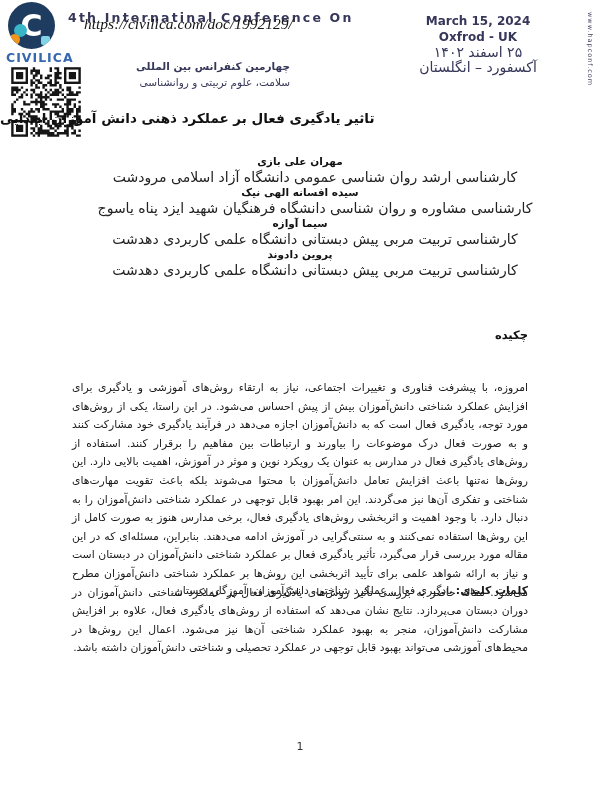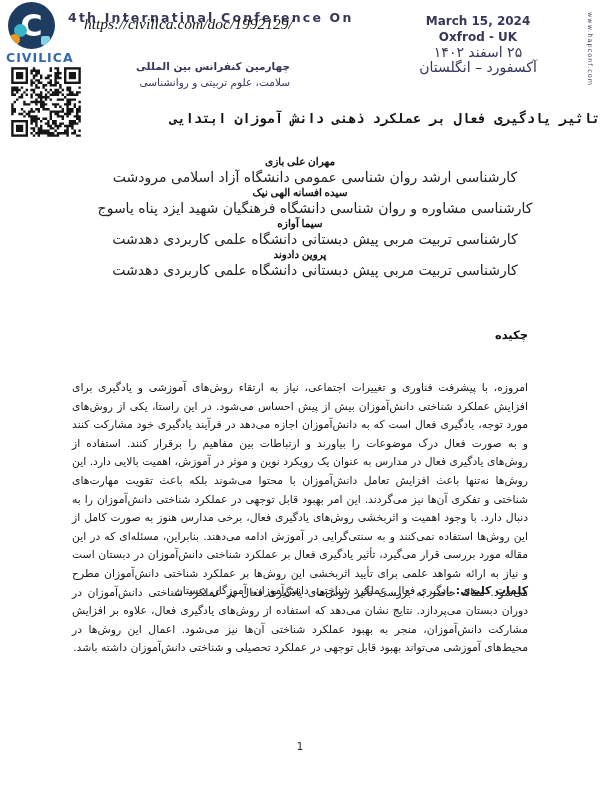--- a/index.html
+++ b/index.html
@@ -40,25 +40,25 @@
   .date-block{position:absolute; left:413px; top:13px; width:130px; text-align:center; color:#363759;}
   .date-en{font-weight:bold; font-size:12px; line-height:16px;}
   .date-fa{font-size:14px; line-height:15px; direction:rtl;}
   .site-vertical{
     position:absolute; right:6px; top:12px;
     writing-mode:vertical-rl; font-size:6.5px; letter-spacing:1px; color:#4a4a66;
   }
   .qr{position:absolute; left:10px; top:66px; width:72px; height:72px;}
   
   .paper-title{
-    position:absolute; left:0; right:0; top:110px; text-align:right;
-    font-weight:bold; font-size:13.5px; direction:rtl; color:#111;font-family:Liberation Mono, monospace;
+    position:absolute; left:0; right:0; top:110px; text-align:left;
+    font-weight:bold; font-size:13.5px; direction:rtl; color:#111;
   }
   .authors{position:absolute; left:0; right:0; top:154px; text-align:center; direction:rtl;}
-  .author-name{font-weight:bold; font-size:10.5px; line-height:15.5px; color:#111;font-family:Liberation Serif, serif;}
+  .author-name{font-weight:bold; font-size:10.5px; line-height:15.5px; color:#111;}
   .author-affil{font-size:14px; line-height:15.5px; color:#222;padding-left:30px;}
   .abstract-heading{
     position:absolute; right:72px; top:328px;
     font-weight:bold; font-size:11.5px; direction:rtl; color:#111;
   }
   .abstract-body{
     position:absolute; left:72px; right:72px; top:347px;
     font-size:10.8px; line-height:18.6px; text-align:justify; direction:rtl; color:#1a1a1a;margin-top:32px;
   }
   .keywords{

